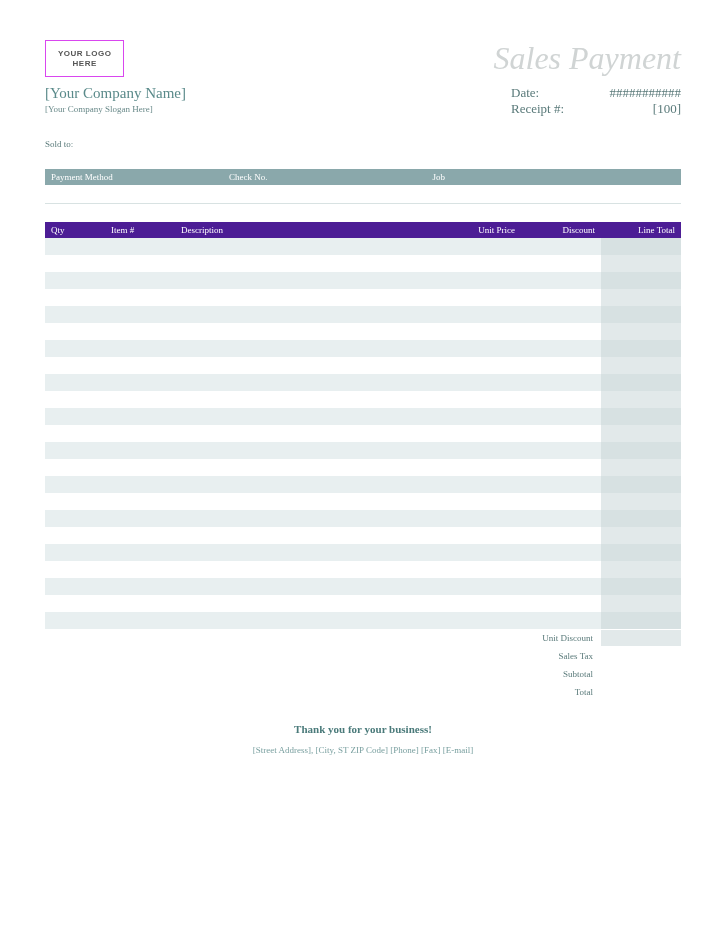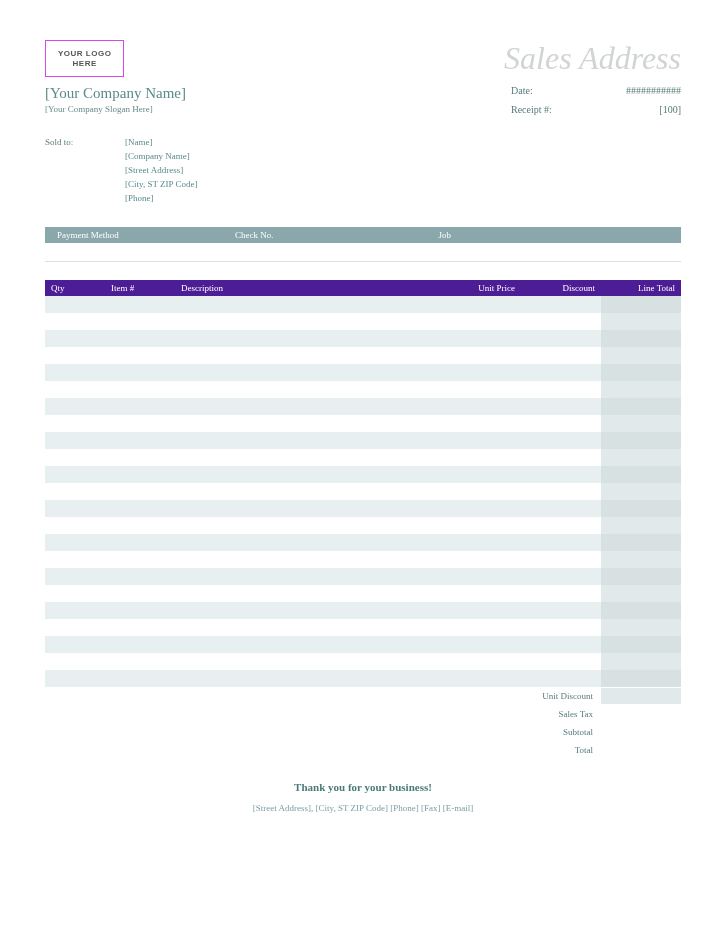--- a/index.html
+++ b/index.html
@@ -46,41 +46,41 @@
     color: #5a8a8a;
     margin-bottom: 2px;
   }
   .company-slogan {
     font-size: 9px;
     color: #6a8a8a;
   }
   .meta-block {
     display: grid;
     grid-template-columns: 80px 90px;
-    row-gap: 8px;
-    font-size: 10px;
+    row-gap: 0;
+    font-size: 13px;
     color: #5a7a7a;
   }
   .meta-block .v { text-align: right; }
   .sold-to {
     display: flex;
     margin-bottom: 20px;
     font-size: 9px;
   }
   .sold-to-label { width: 80px; }
   .sold-to-body div { margin-bottom: 4px; color: #5a8a8a; }
   table { border-collapse: collapse; width: 100%; }
   .payment-table { margin-bottom: 18px; }
   .payment-table th {
     background: #8aa8ab;
     color: #fff;
     font-weight: normal;
     font-size: 9px;
     text-align: left;
-    padding: 3px 12px;
+    padding: 3px 6px;
     font-family: Georgia, serif;
   }
   .payment-table td {
     height: 18px;
     border-bottom: 1px solid #d8e2e2;
   }
   .items-table th {
     background: #4c1d95;
     color: #fff;
     font-weight: normal;
@@ -144,45 +144,38 @@
   .pm-col2 { width: 32%; }
   .pm-col3 { width: 40%; margin-left: 20px; }
 </style>
 </head>
 <body>
 
 <div class="header-row">
   <div class="logo-box">
     <span>YOUR LOGO<br>HERE</span>
   </div>
-  <div class="title">Sales Address</div>
+  <div class="title">Sales Payment</div>
 </div>
 
 <div class="company-meta-row">
   <div class="company-block">
     <div class="company-name">[Your Company Name]</div>
     <div class="company-slogan">[Your Company Slogan Here]</div>
   </div>
   <div class="meta-block">
     <div>Date:</div>
     <div class="v">###########</div>
     <div>Receipt #:</div>
     <div class="v">[100]</div>
   </div>
 </div>
 
 <div class="sold-to">
   <div class="sold-to-label">Sold to:</div>
-  <div class="sold-to-body">
-    <div>[Name]</div>
-    <div>[Company Name]</div>
-    <div>[Street Address]</div>
-    <div>[City, ST  ZIP Code]</div>
-    <div>[Phone]</div>
-  </div>
 </div>
 
 <table class="payment-table">
   <thead>
     <tr>
       <th class="pm-col1">Payment Method</th>
       <th class="pm-col2">Check No.</th>
       <th class="pm-col3">Job</th>
     </tr>
   </thead>

